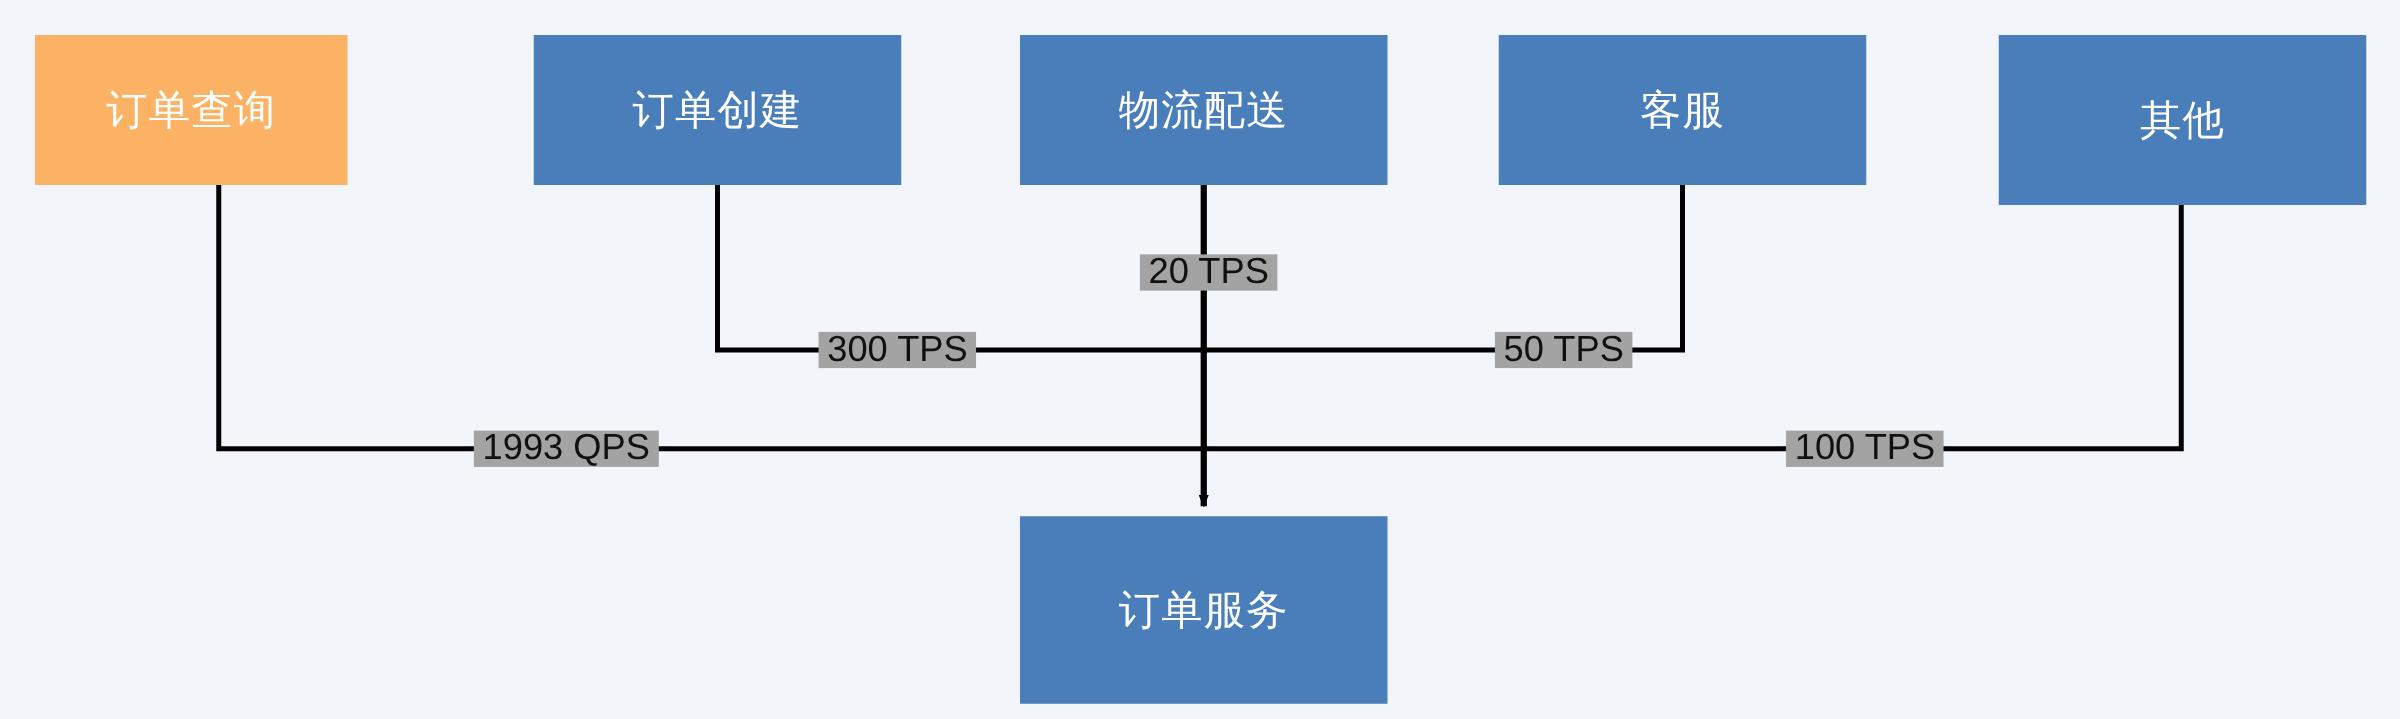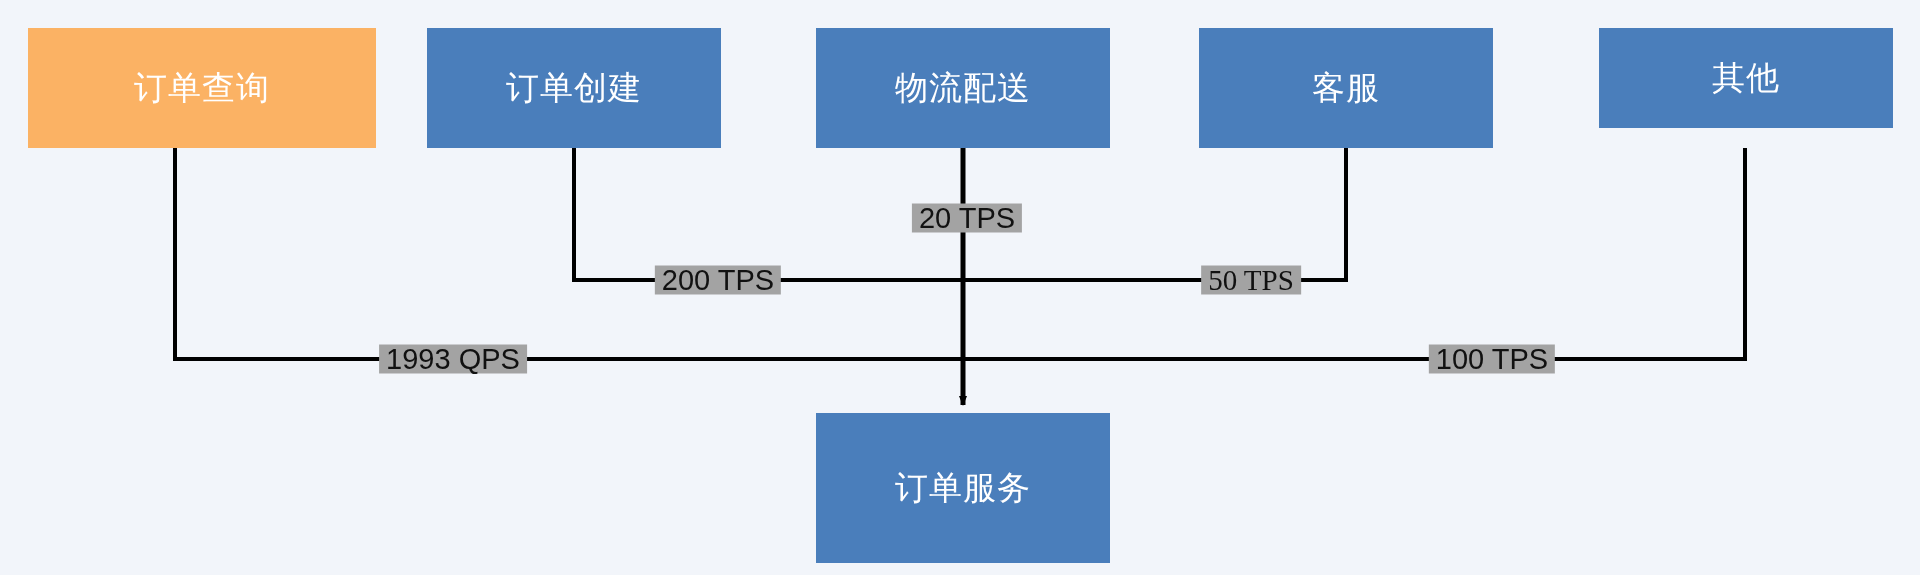--- a/index.html
+++ b/index.html
@@ -48,47 +48,47 @@
 
     <path d="M 574 148 L 574 280 L 963 280" stroke="#000000" stroke-width="4" fill="none"></path>
 
     <path d="M 1346 148 L 1346 280 L 963 280" stroke="#000000" stroke-width="4" fill="none"></path>
 
     <path d="M 1745 148 L 1745 359 L 963 359" stroke="#000000" stroke-width="4" fill="none"></path>
 
     <path d="M 963 148 L 963 405" stroke="#000000" stroke-width="5" fill="none" marker-end="url(#arrowhead)"></path>
   </svg>
 
-  <div class="node node-orange" style="left:28px;top:28px;width:348px;height:120px;text-align:center;">
+  <div class="node node-orange" style="left:28px;top:28px;width:250px;height:120px;text-align:center;">
     <span>订单查询</span>
   </div>
 
   <div class="node node-blue" style="left:816px;top:28px;width:294px;height:120px;">
     <span>物流配送</span>
   </div>
 
   <div class="node node-blue" style="left:427px;top:28px;width:294px;height:120px;">
     <span>订单创建</span>
   </div>
 
   <div class="node node-blue" style="left:1199px;top:28px;width:294px;height:120px;">
     <span>客服</span>
   </div>
 
-  <div class="node node-blue" style="left:1599px;top:28px;width:294px;height:100px;">
+  <div class="node node-blue" style="left:1599px;top:28px;width:294px;height:136px;">
     <span>其他</span>
   </div>
 
   <div class="node node-blue" style="left:816px;top:413px;width:294px;height:150px;">
     <span>订单服务</span>
   </div>
 
   <div class="edge-label" style="left:453px;top:359px;">1993 QPS</div>
 
-  <div class="edge-label" style="left:718px;top:280px;">200 TPS</div>
+  <div class="edge-label" style="left:718px;top:280px;">300 TPS</div>
 
   <div class="edge-label" style="left:967px;top:218px;">20 TPS</div>
 
-  <div class="edge-label" style="left:1251px;top:280px;font-family:Liberation Serif, serif;">50 TPS</div>
+  <div class="edge-label" style="left:1251px;top:280px;">50 TPS</div>
 
   <div class="edge-label" style="left:1492px;top:359px;">100 TPS</div>
 
 </div>
 
 </body></html>

